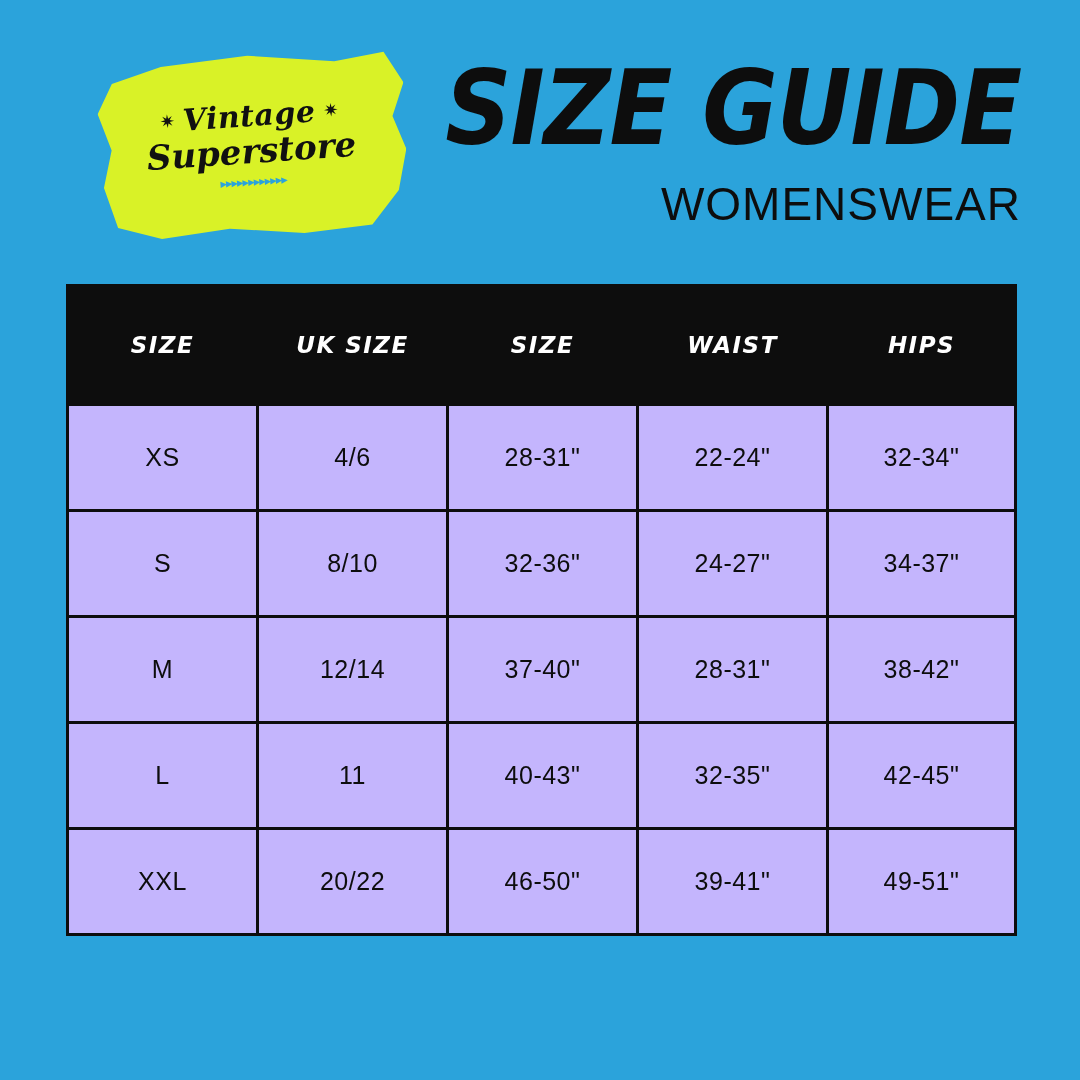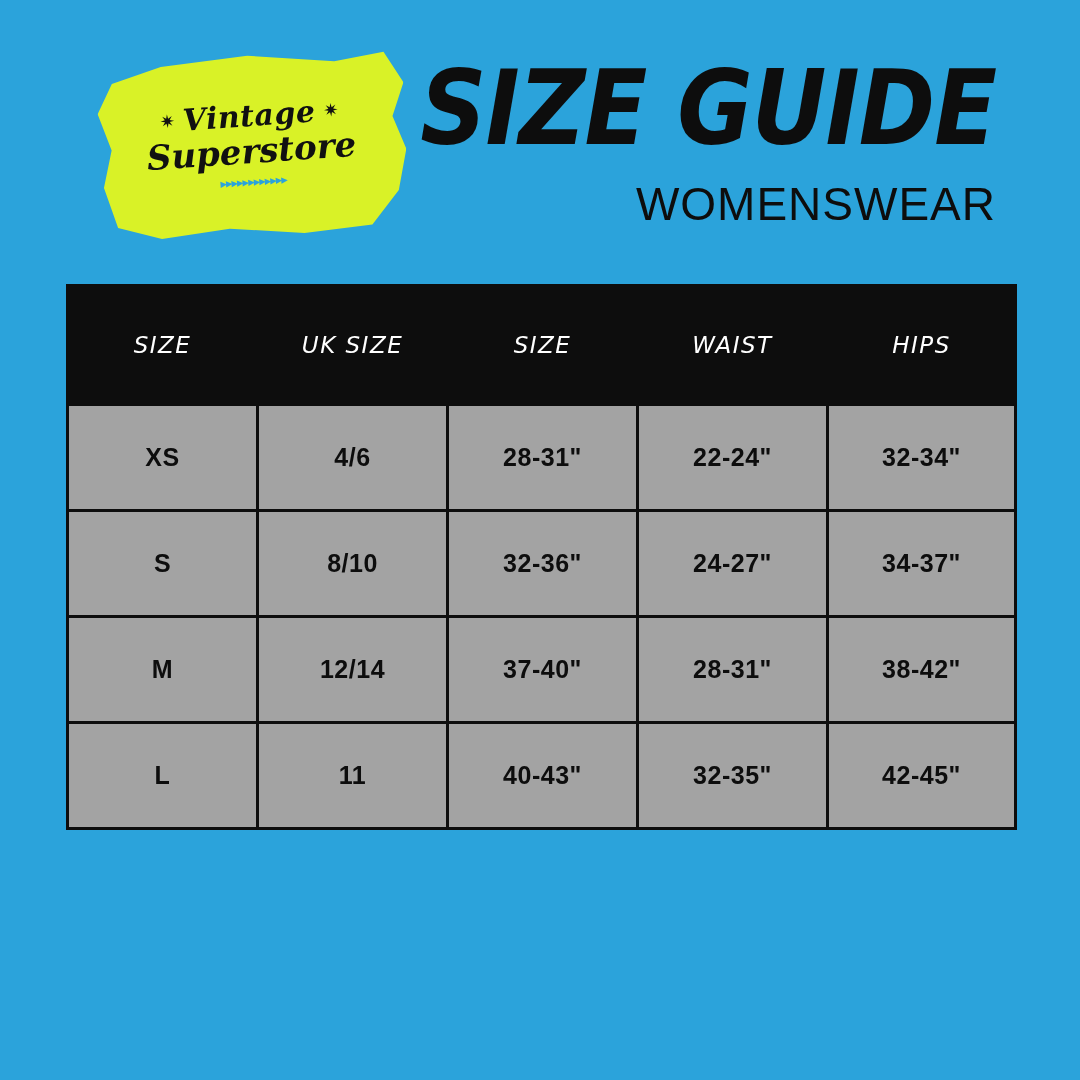--- a/index.html
+++ b/index.html
@@ -84,21 +84,21 @@
     color: #2BA3DB;
     font-size: 13px;
     letter-spacing: -1px;
     line-height: 1;
     font-family: "DejaVu Sans", sans-serif;
   }
 
   
   #title-block {
     position: absolute;
-    right: 84px;
+    right: 59px;
     top: 62px;
     text-align: right;
   }
   #main-title {
     font-family: "DejaVu Sans", sans-serif;
     font-style: italic;
     font-weight: bold;
     font-size: 92px;
     line-height: 0.92;
     color: #0D0D0D;
@@ -131,30 +131,30 @@
   #size-table td {
     border: 3px solid #0D0D0D;
     text-align: center;
   }
   #size-table thead th {
     background: #0D0D0D;
     color: #FFFFFF;
     height: 114px;
     font-family: "DejaVu Sans", sans-serif;
     font-style: italic;
-    font-weight: normal;
+    font-weight: bold;
     font-size: 23px;
     letter-spacing: 1.5px;
     border-color: #0D0D0D;
   }
   #size-table tbody td {
-    background: #a3a3a3;
+    background: #c4b5fd;
     height: 101px;
     font-family: "Liberation Sans", sans-serif;
-    font-weight: bold;
+    font-weight: normal;
     font-size: 25px;
     color: #0D0D0D;
     letter-spacing: 0.5px;
   }
   #size-table col.c1 { width: 190px; }
   #size-table col.c2 { width: 190px; }
   #size-table col.c3 { width: 190px; }
   #size-table col.c4 { width: 190px; }
   #size-table col.c5 { width: 188px; }
 </style>
@@ -218,14 +218,21 @@
       <td>28-31"</td>
       <td>38-42"</td>
     </tr>
     <tr>
       <td>L</td>
       <td>11</td>
       <td>40-43"</td>
       <td>32-35"</td>
       <td>42-45"</td>
     </tr>
+    <tr>
+      <td>XXL</td>
+      <td>20/22</td>
+      <td>46-50"</td>
+      <td>39-41"</td>
+      <td>49-51"</td>
+    </tr>
   </tbody>
 </table>
 
 </body></html>

